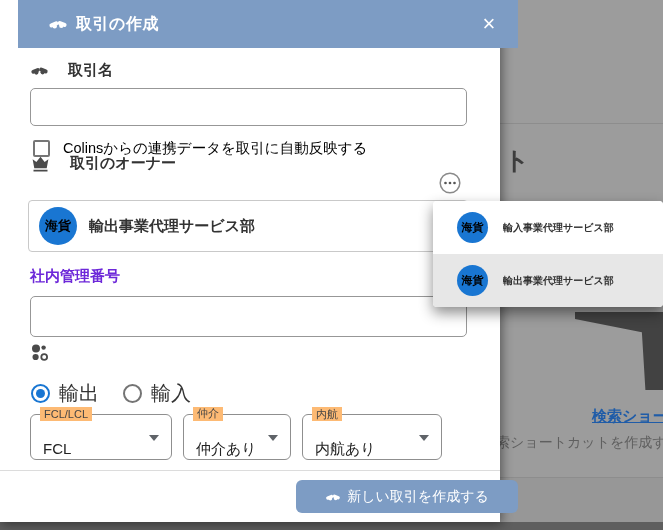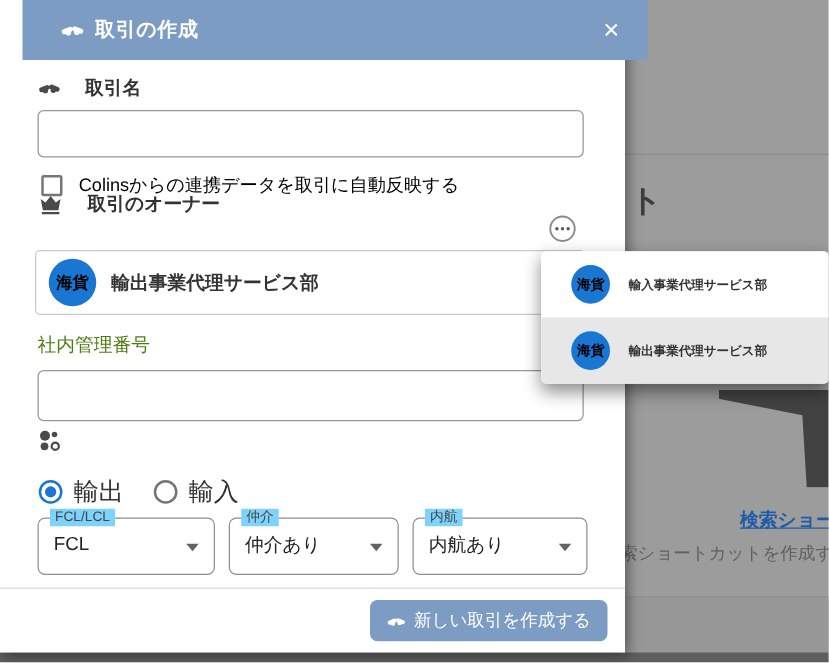--- a/index.html
+++ b/index.html
@@ -25,21 +25,21 @@
   .modal-header { position:absolute; left:18px; top:0; width:100%; height:48px; background:#7d9cc4;
                   display:flex; align-items:center; padding:0 30px; }
   .modal-title { color:#fff; font-size:16px; font-weight:bold; margin-left:8px; letter-spacing:.5px; }
   .close-btn { position:absolute; right:16px; top:11px; width:26px; height:26px; color:#fff; font-size:22px;
                line-height:26px; text-align:center; cursor:pointer; font-weight:300; }
 
   .icon { display:inline-flex; align-items:center; justify-content:center; flex:0 0 auto; }
 
   .field-label-row { position:absolute; left:30px; display:flex; align-items:center; gap:19px; }
   .label-strong { font-size:15px; font-weight:bold; color:#333; }
-  .label-plain  { font-size:15px; font-weight:normal; color:#4d7c0f;text-align:right; }
+  .label-plain  { font-size:15px; font-weight:bold; color:#6d28d9;text-align:right; }
 
   .text-input { position:absolute; left:30px; width:437px; border:1px solid #979797; border-radius:5px; background:#fff; }
   .input-1 { top:88px; height:38px; }
   .input-2 { top:296px; height:41px; }
 
   .checkbox-row { position:absolute; left:33px; top:139px; display:flex; align-items:center; }
   .checkbox-box { width:17px; height:17px; border:2px solid #767676; border-radius:2px; background:#fff; cursor:pointer; }
   .checkbox-label { margin-left:13px; font-size:14.5px; color:#000000; }
 
   .more-btn { position:absolute; left:438px; top:171px; cursor:pointer; }
@@ -55,29 +55,29 @@
   .radio { width:19px; height:19px; border-radius:50%; position:relative; cursor:pointer; }
   .radio.on  { border:2px solid #1976d2; }
   .radio.on::after { content:""; position:absolute; left:3px; top:3px; width:9px; height:9px; border-radius:50%; background:#1976d2; }
   .radio.off { border:2px solid #747474; }
   .radio-label { font-size:20px; color:#333; margin-left:9px; }
   .radio-group2 { margin-left:24px; display:flex; align-items:center; }
 
   .select-row { position:absolute; left:30px; top:414px; display:flex; }
   .sel { position:relative; border:1px solid #8f8f8f; border-radius:6px; height:46px; background:#fff; cursor:pointer; }
   .sel-1 { width:142px; margin-right:11px; }
-  .sel-2 { width:136px; margin-right:11px; }
+  .sel-2 { width:108px; margin-right:11px;font-family:Liberation Mono, monospace; }
   .sel-3 { width:140px; }
-  .sel-label { position:absolute; top:-8px; left:9px; background:#7dd3fc; padding:0 4px; font-size:11px; color:#444; line-height:14px; }
-  .sel-value { position:absolute; left:12px; top:12px; font-size:15px; color:#222; }
+  .sel-label { position:absolute; top:-8px; left:9px; background:#fdba74; padding:0 4px; font-size:11px; color:#444; line-height:14px; }
+  .sel-value { position:absolute; left:12px; top:25px; font-size:15px; color:#222; }
   .caret { position:absolute; right:12px; top:20px; width:0; height:0; border-left:5px solid transparent;
            border-right:5px solid transparent; border-top:6px solid #5f6368; }
 
   .modal-footer-line { position:absolute; left:0; top:470px; width:100%; height:1px; background:#dcdcdc; }
-  .submit-btn { position:absolute; left:296px; top:480px; width:190px; height:33px; background:#7d9cc4; border:none;
+  .submit-btn { position:absolute; left:296px; top:480px; width:222px; height:33px; background:#7d9cc4; border:none;
                 border-radius:6px; color:#fff; font-size:14px; display:flex; align-items:center; justify-content:center;
                 gap:6px; cursor:pointer; font-family:inherit; }
 
   
   .owner-menu { position:absolute; left:433px; top:201px; width:230px; height:106px; z-index:20; background:#fff;
                 border-radius:4px; box-shadow:0 6px 14px rgba(0,0,0,.45); overflow:hidden; }
   .owner-menu-item { height:53px; display:flex; align-items:center; padding-left:24px; cursor:pointer; background:#fff; }
   .owner-menu-item.highlight { background:#e7e7e7; }
   .owner-menu-name { margin-left:15px; font-size:10px; font-weight:bold; color:#333; white-space:nowrap; }
 

